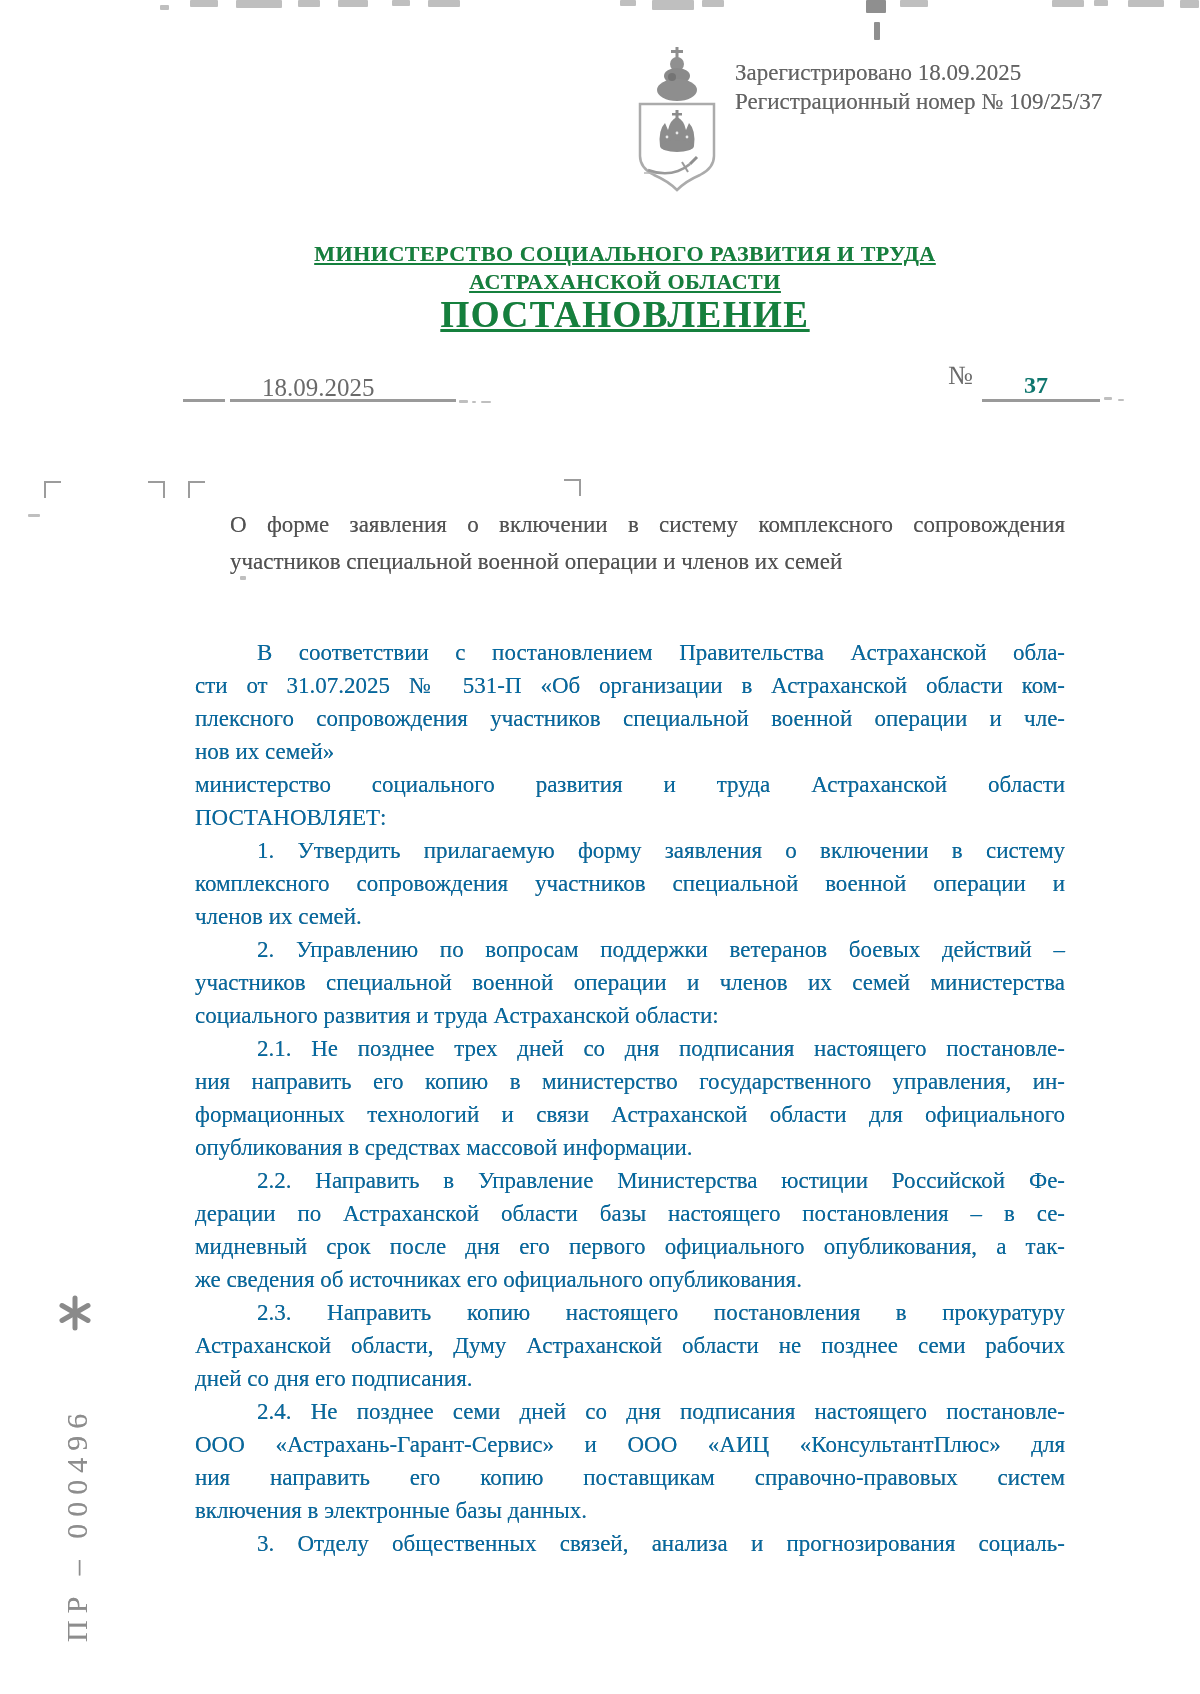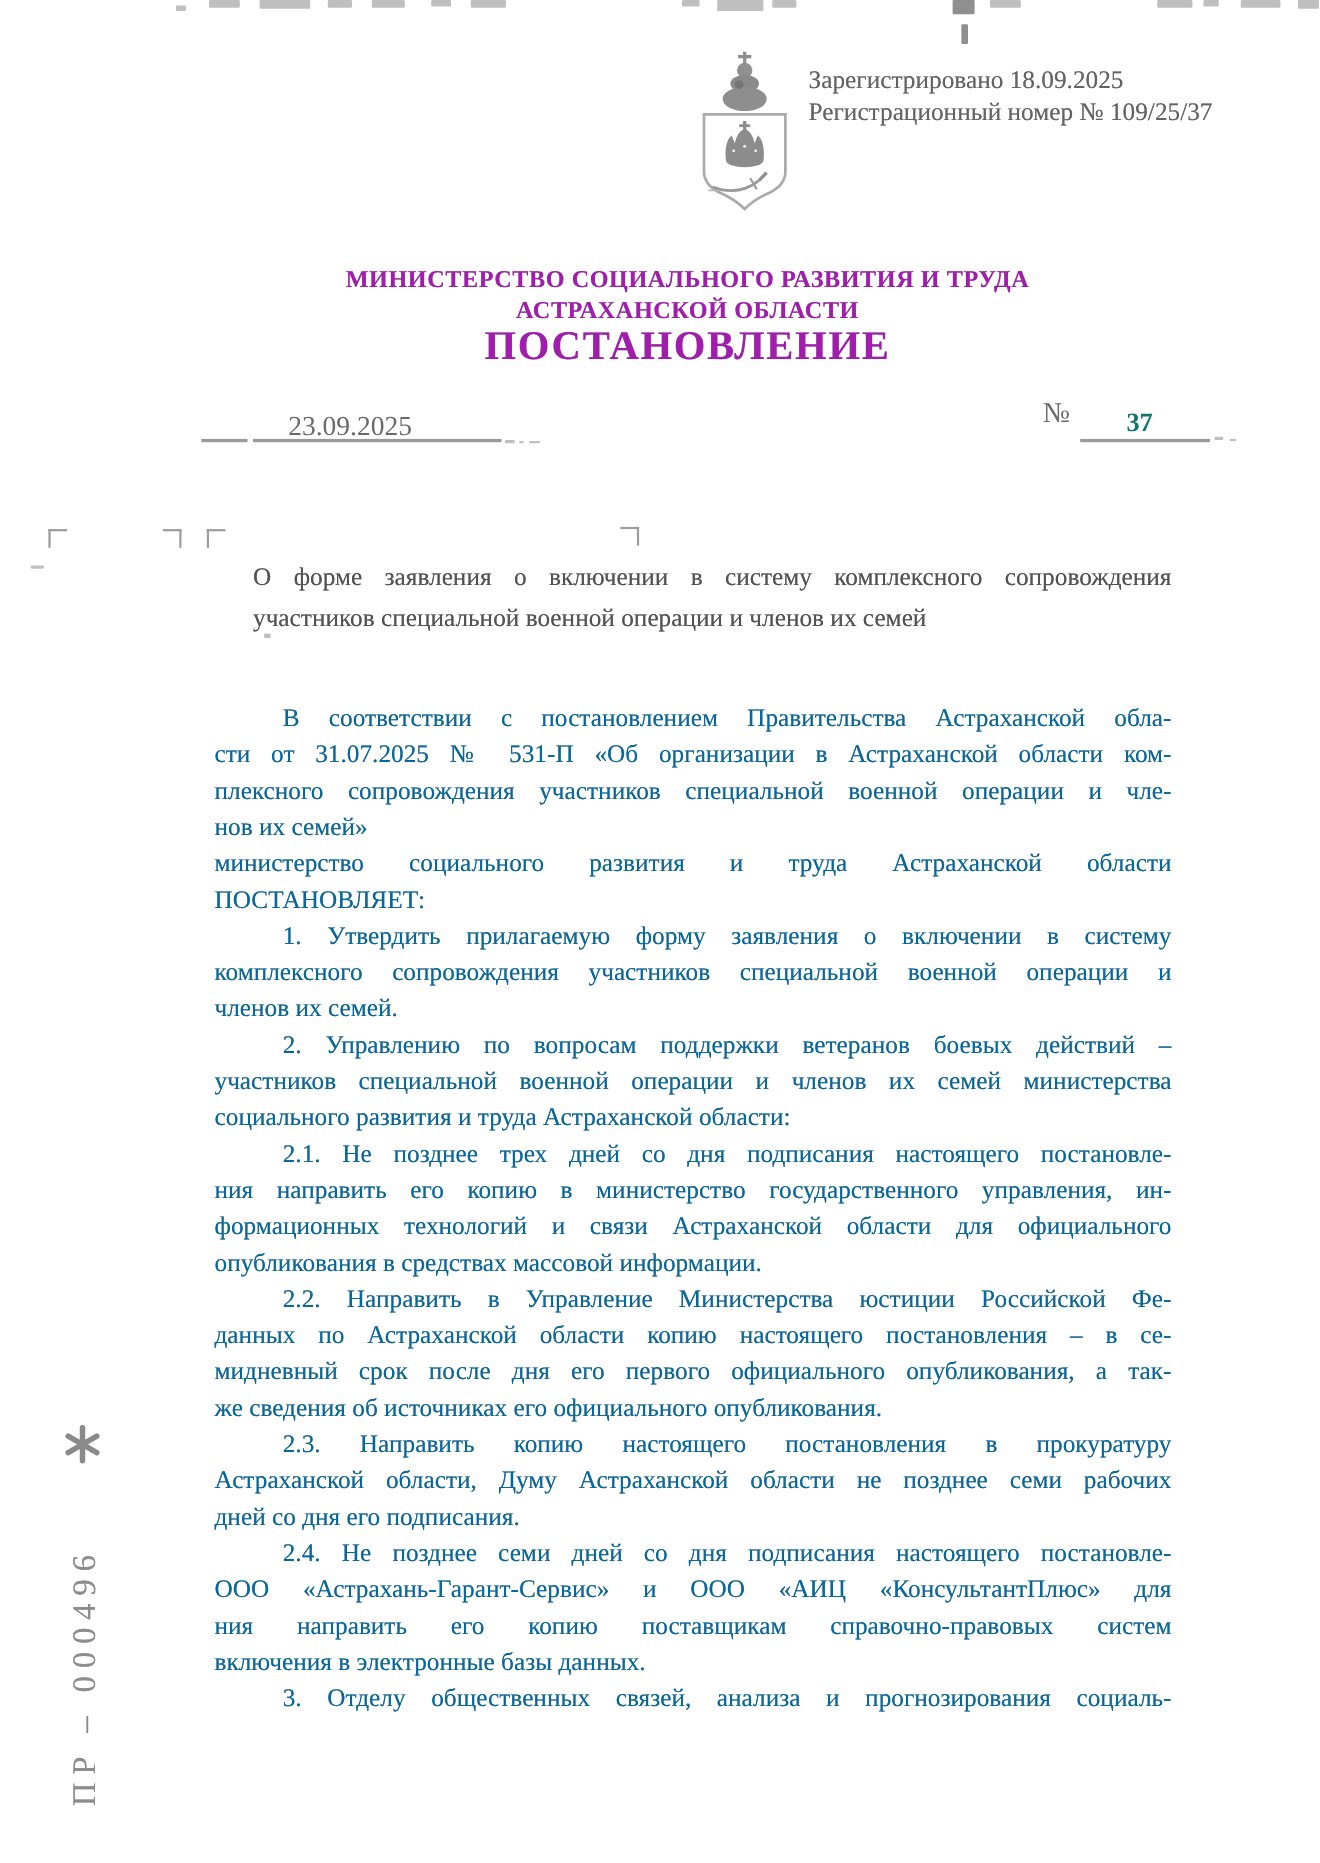--- a/index.html
+++ b/index.html
@@ -7,22 +7,22 @@
         font-family:"Liberation Serif","DejaVu Serif",serif;}
   
   .art{position:absolute;background:#bfbfbf;border-radius:1px;}
   .art.dk{background:#8f8f8f;}
   
   .stamp{position:absolute;left:735px;top:58px;width:430px;color:#636363;
          font-size:23px;line-height:29px;text-shadow:0 0 .5px rgba(100,100,100,.6);}
   
   .emblem{position:absolute;left:618px;top:46px;width:118px;height:158px;}
   
-  .hdr{position:absolute;left:50px;top:240px;width:1150px;text-align:center;color:#a21caf;
-       text-shadow:0 0 .6px rgba(120,120,120,.7);}
+  .hdr{position:absolute;left:50px;top:240px;width:1150px;text-align:center;color:#15803d;
+       text-shadow:0 0 .6px rgba(120,120,120,.7);text-decoration:underline;}
   .hdr .h1{font-weight:bold;font-size:22px;line-height:28px;letter-spacing:.5px;}
   .hdr .h2{font-weight:bold;font-size:37px;line-height:34px;letter-spacing:1.5px;margin-top:2px;}
   
   .date{position:absolute;left:262px;top:374px;font-size:25px;color:#6a6a6a;}
   .nosign{position:absolute;left:948px;top:361px;font-size:26px;color:#6a6a6a;}
   .nom{position:absolute;left:1024px;top:372px;font-size:24px;color:#0f766e;font-weight:bold;}
   .uline{position:absolute;height:3px;background:#9a9a9a;}
   .ul-date-a{left:183px;top:399px;width:42px;}
   .ul-date-b{left:230px;top:399px;width:226px;}
   .ul-num{left:982px;top:399px;width:118px;}
@@ -103,21 +103,21 @@
     <div>Зарегистрировано 18.09.2025</div>
     <div>Регистрационный номер № 109/25/37</div>
   </div>
 
   <div class="hdr">
     <div class="h1">МИНИСТЕРСТВО СОЦИАЛЬНОГО РАЗВИТИЯ И ТРУДА</div>
     <div class="h1">АСТРАХАНСКОЙ ОБЛАСТИ</div>
     <div class="h2">ПОСТАНОВЛЕНИЕ</div>
   </div>
 
-  <span class="date">23.09.2025</span>
+  <span class="date">18.09.2025</span>
   <div class="uline ul-date-a"></div>
   <div class="uline ul-date-b"></div>
   <span class="nosign">№</span>
   <span class="nom">37</span>
   <div class="uline ul-num"></div>
 
   <div class="cm tl" style="left:44px;top:481px"></div>
   <div class="cm tr" style="left:148px;top:481px"></div>
   <div class="cm tl" style="left:188px;top:481px"></div>
   <div class="cm tr" style="left:564px;top:479px"></div>
@@ -138,21 +138,21 @@
       <div class="bline just">комплексного сопровождения участников специальной военной операции и</div>
       <div class="bline">членов их семей.</div>
       <div class="bline ind just">2. Управлению по вопросам поддержки ветеранов боевых действий –</div>
       <div class="bline just">участников специальной военной операции и членов их семей министерства</div>
       <div class="bline">социального развития и труда Астраханской области:</div>
       <div class="bline ind just">2.1. Не позднее трех дней со дня подписания настоящего постановле-</div>
       <div class="bline just">ния направить его копию в министерство государственного управления, ин-</div>
       <div class="bline just">формационных технологий и связи Астраханской области для официального</div>
       <div class="bline">опубликования в средствах массовой информации.</div>
       <div class="bline ind just">2.2. Направить в Управление Министерства юстиции Российской Фе-</div>
-      <div class="bline just">данных по Астраханской области копию настоящего постановления – в се-</div>
+      <div class="bline just">дерации по Астраханской области базы настоящего постановления – в се-</div>
       <div class="bline just">мидневный срок после дня его первого официального опубликования, а так-</div>
       <div class="bline">же сведения об источниках его официального опубликования.</div>
       <div class="bline ind just">2.3. Направить копию настоящего постановления в прокуратуру</div>
       <div class="bline just">Астраханской области, Думу Астраханской области не позднее семи рабочих</div>
       <div class="bline">дней со дня его подписания.</div>
       <div class="bline ind just">2.4. Не позднее семи дней со дня подписания настоящего постановле-</div>
       <div class="bline just">ООО «Астрахань-Гарант-Сервис» и ООО «АИЦ «КонсультантПлюс» для</div>
       <div class="bline just">ния направить его копию поставщикам справочно-правовых систем</div>
       <div class="bline">включения в электронные базы данных.</div>
       <div class="bline ind just">3. Отделу общественных связей, анализа и прогнозирования социаль-</div>

